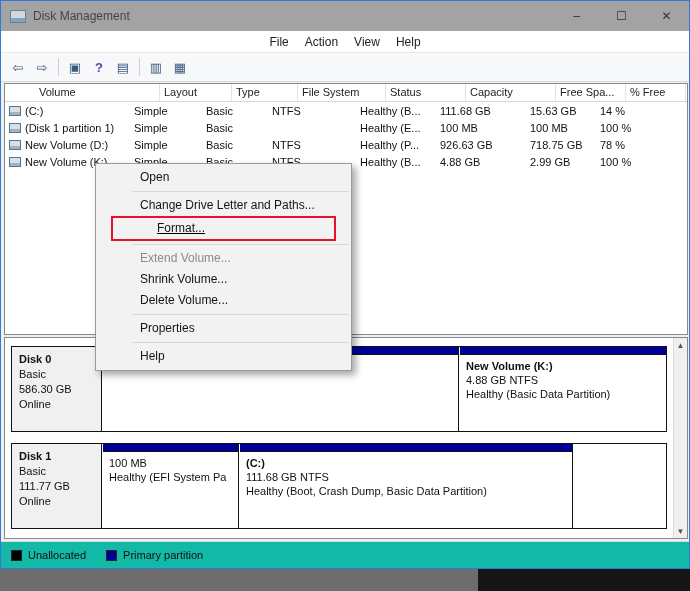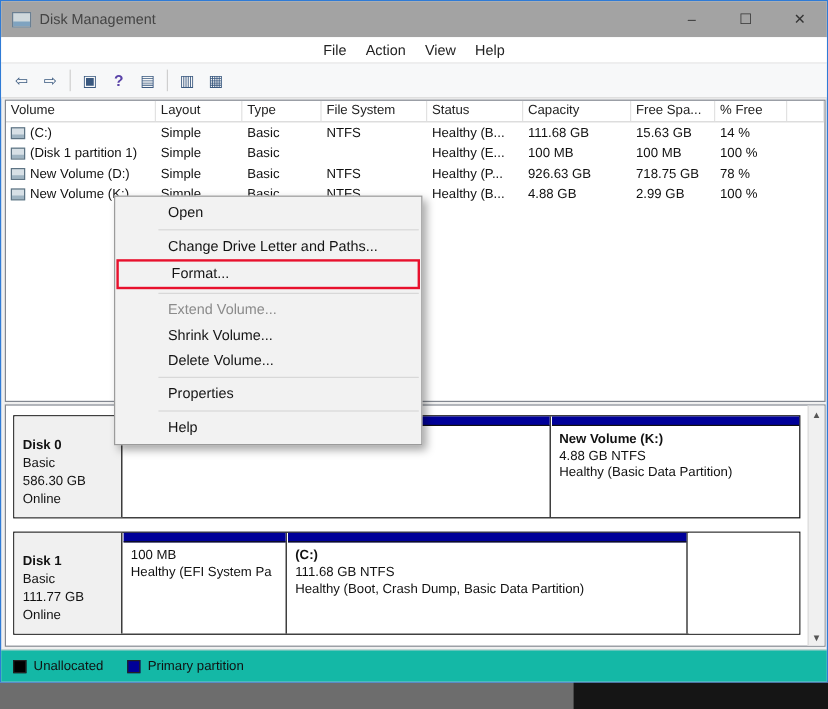--- a/index.html
+++ b/index.html
@@ -42,21 +42,21 @@
 
   
   .volume-pane {
     position: absolute; left: 3px; top: 82px; width: 684px; height: 252px;
     background: #ffffff; border: 1px solid #828790; overflow: hidden;
   }
   .grid-row {
     display: grid;
     grid-template-columns: 125px 72px 66px 88px 80px 90px 70px 60px 1fr;
   }
-  .vheader { height: 18px; border-bottom: 1px solid #d5d5d5; }
+  .vheader { height: 18px; border-bottom: 1px solid #d5d5d5; padding-left: 30px; }
   .hcell {
     font-size: 11px; color: #222; padding: 2px 4px;
     border-right: 1px solid #e2e2e2; white-space: nowrap; overflow: hidden;
   }
   .vrow { height: 17px; font-size: 11px; color: #111; align-items: center; }
   .cell { padding: 0 4px; white-space: nowrap; overflow: hidden; }
   .vol-cell { display: flex; align-items: center; gap: 4px; }
   .vol-icon {
     width: 12px; height: 10px; border: 1px solid #5d7383; background: #d7e0e6;
     box-shadow: inset 0 -3px 0 #9fb4c2; flex: 0 0 auto;
@@ -73,21 +73,21 @@
   }
   .vscroll .arrow { position: absolute; left: 0; width: 13px; height: 14px;
     display: flex; align-items: center; justify-content: center; font-size: 8px; color: #555; }
   .vscroll .up { top: 0; } .vscroll .down { bottom: 0; }
 
   .disk-row { position: absolute; left: 6px; width: 656px; height: 86px; border: 1px solid #111; background: #fff; }
   .disk-row.d0 { top: 8px; }
   .disk-row.d1 { top: 105px; }
   .disk-label {
     position: absolute; left: 0; top: 0; width: 90px; height: 100%;
-    background: #f0f0f0; border-right: 1px solid #111; padding: 17px 7px;
+    background: #f0f0f0; border-right: 1px solid #111; padding: 5px 7px;
     font-size: 11px; color: #111; line-height: 15px;
   }
   .disk-label .dname { font-weight: bold; }
   .disk-graphic { position: absolute; left: 91px; right: 0; top: 0; bottom: 0; }
   .partition { position: absolute; top: 0; bottom: 0; }
   .partition .strip { height: 8px; background: #000099; border-bottom: 1px solid #111; }
   .partition .ptext { padding: 4px 6px; font-size: 11px; color: #111; line-height: 14px;
     white-space: nowrap; overflow: hidden; }
   .partition .pname { font-weight: bold; }
   .pborder-r { border-right: 1px solid #111; }
@@ -110,21 +110,21 @@
   
   .context-menu {
     position: absolute; left: 95px; top: 163px; width: 257px;
     background: #f2f2f2; border: 1px solid #9b9b9b;
     box-shadow: 4px 4px 7px rgba(0,0,0,0.35);
     padding: 3px 0; z-index: 50;
   }
   .cm-item { height: 21px; line-height: 21px; padding-left: 44px; font-size: 12px; color: #141414; white-space: nowrap; }
   .cm-item.disabled { color: #8b8b8b; }
   .cm-sep { height: 1px; background: #d8d8d8; margin: 3px 2px 3px 36px; }
-  .cm-highlight { border: 2px solid #e8112d; margin: 0 1px; }
+  .cm-highlight { border: 2px solid #e8112d; margin: 0 15px; text-decoration: underline; }
 </style>
 </head>
 <body>
 
 <div class="win">
 
   <div class="titlebar">
     <span class="app-icon"></span>
     <span class="title">Disk Management</span>
     <div class="ctrls">

